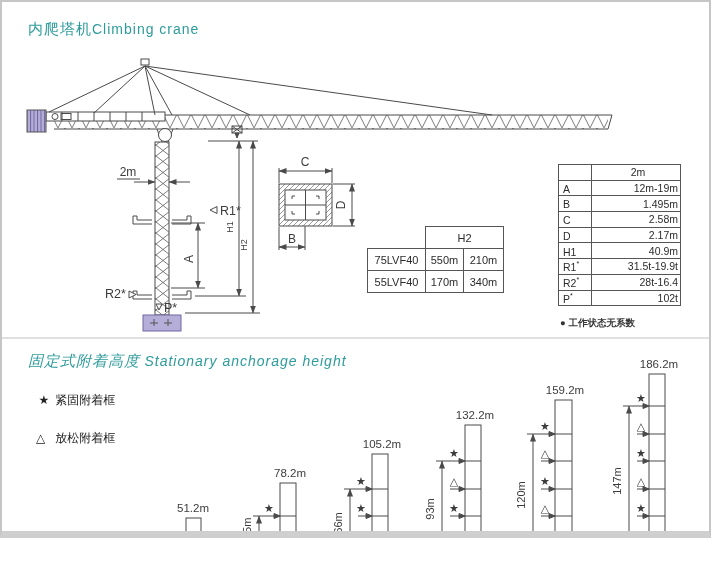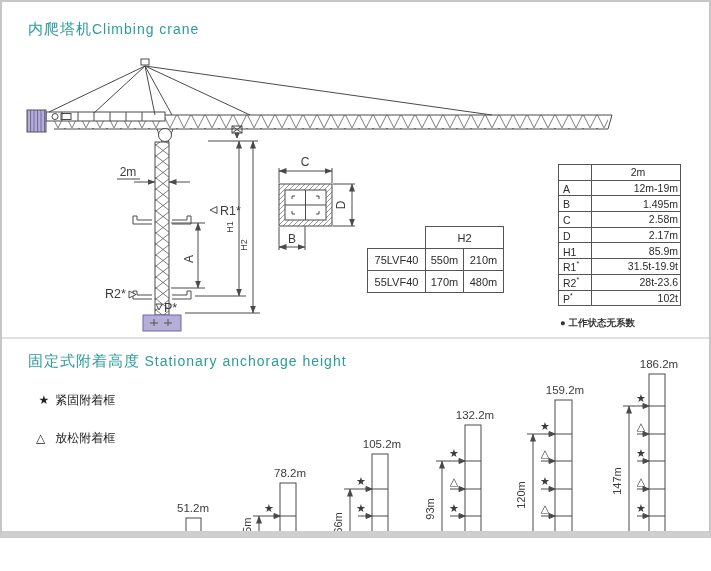--- a/index.html
+++ b/index.html
@@ -193,21 +193,21 @@
       <td colspan="2">H2</td>
     </tr>
     <tr>
       <td>75LVF40</td>
       <td>550m</td>
       <td>210m</td>
     </tr>
     <tr>
       <td>55LVF40</td>
       <td>170m</td>
-      <td>480m</td>
+      <td>340m</td>
     </tr>
   </tbody>
     </table>
 
   <table class="abs spec" style="left:556px;top:162px;width:108px;">
     <tbody>
         <tr>
           <td class="lab noborder2"></td>
         <td class="val hdr">2m</td>
         </tr>
@@ -222,43 +222,43 @@
     <tr>
           <td class="lab"><span>C</span><sup></sup></td>
           <td class="val">2.58m</td>
         </tr>
     <tr>
           <td class="lab"><span>D</span><sup></sup></td>
           <td class="val">2.17m</td>
         </tr>
     <tr>
           <td class="lab"><span>H1</span><sup></sup></td>
-          <td class="val">85.9m</td>
+          <td class="val">40.9m</td>
         </tr>
     <tr>
           <td class="lab"><span>R1</span><sup>*</sup></td>
           <td class="val">31.5t-19.9t</td>
         </tr>
     <tr>
           <td class="lab"><span>R2</span><sup>*</sup></td>
-          <td class="val">28t-23.6</td>
+          <td class="val">28t-16.4</td>
         </tr>
     <tr>
           <td class="lab"><span>P</span><sup>*</sup></td>
           <td class="val">102t</td>
         </tr>
   </tbody>
     </table>
   <div class="abs note" style="left:558px;top:315px;">
     <span>●</span>&nbsp;<span>工作状态无系数</span>
   </div>
 
   <div class="abs" style="left:0;top:335px;width:707px;height:2px;background:#e0e0e0;"></div>
 
-  <div class="abs title" style="left:26px;top:350px;">
+  <div class="abs title" style="left:26px;top:350px;font-style:italic;">
     <span class="cn">固定式附着高度</span>
     <span class="en">Stationary  anchorage  height</span>
   </div>
   <div class="abs legend" style="left:34px;top:390px;text-align:center;">
     <span class="sym">★</span>
     <span>紧固附着框</span>
   </div>
   <div class="abs legend" style="left:34px;top:428px;">
     <span class="sym">△</span>
     <span>放松附着框</span>

